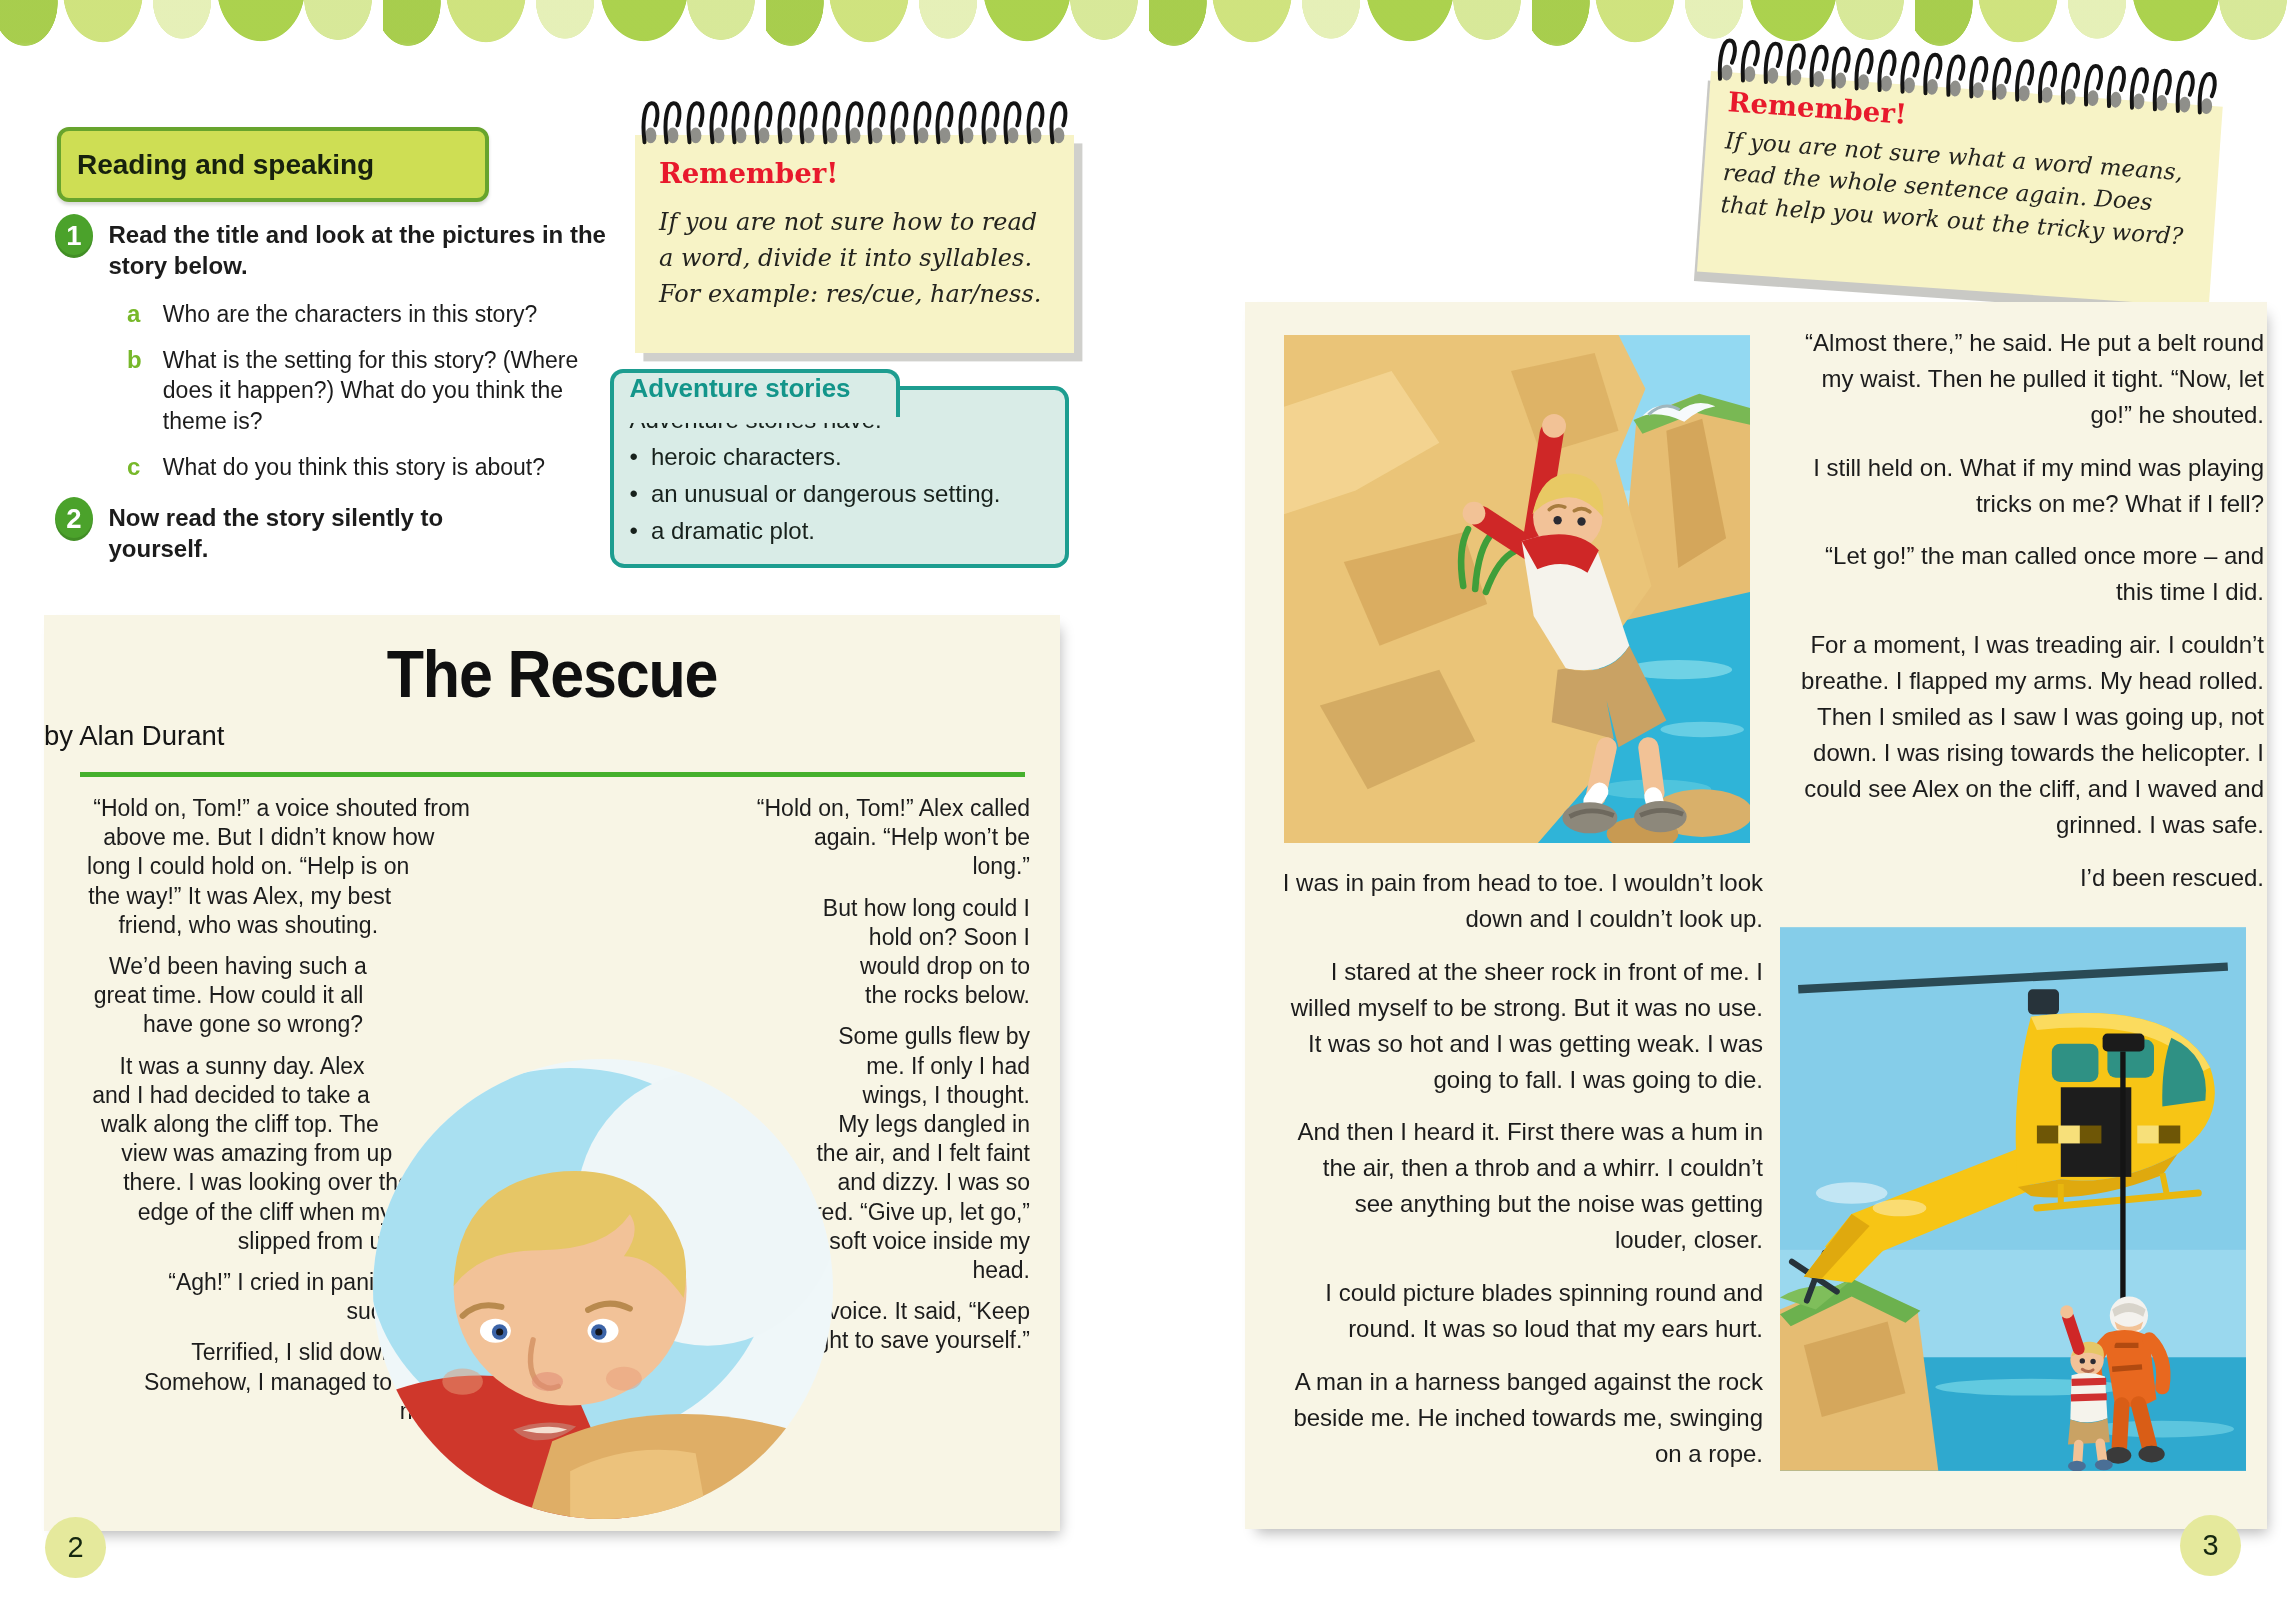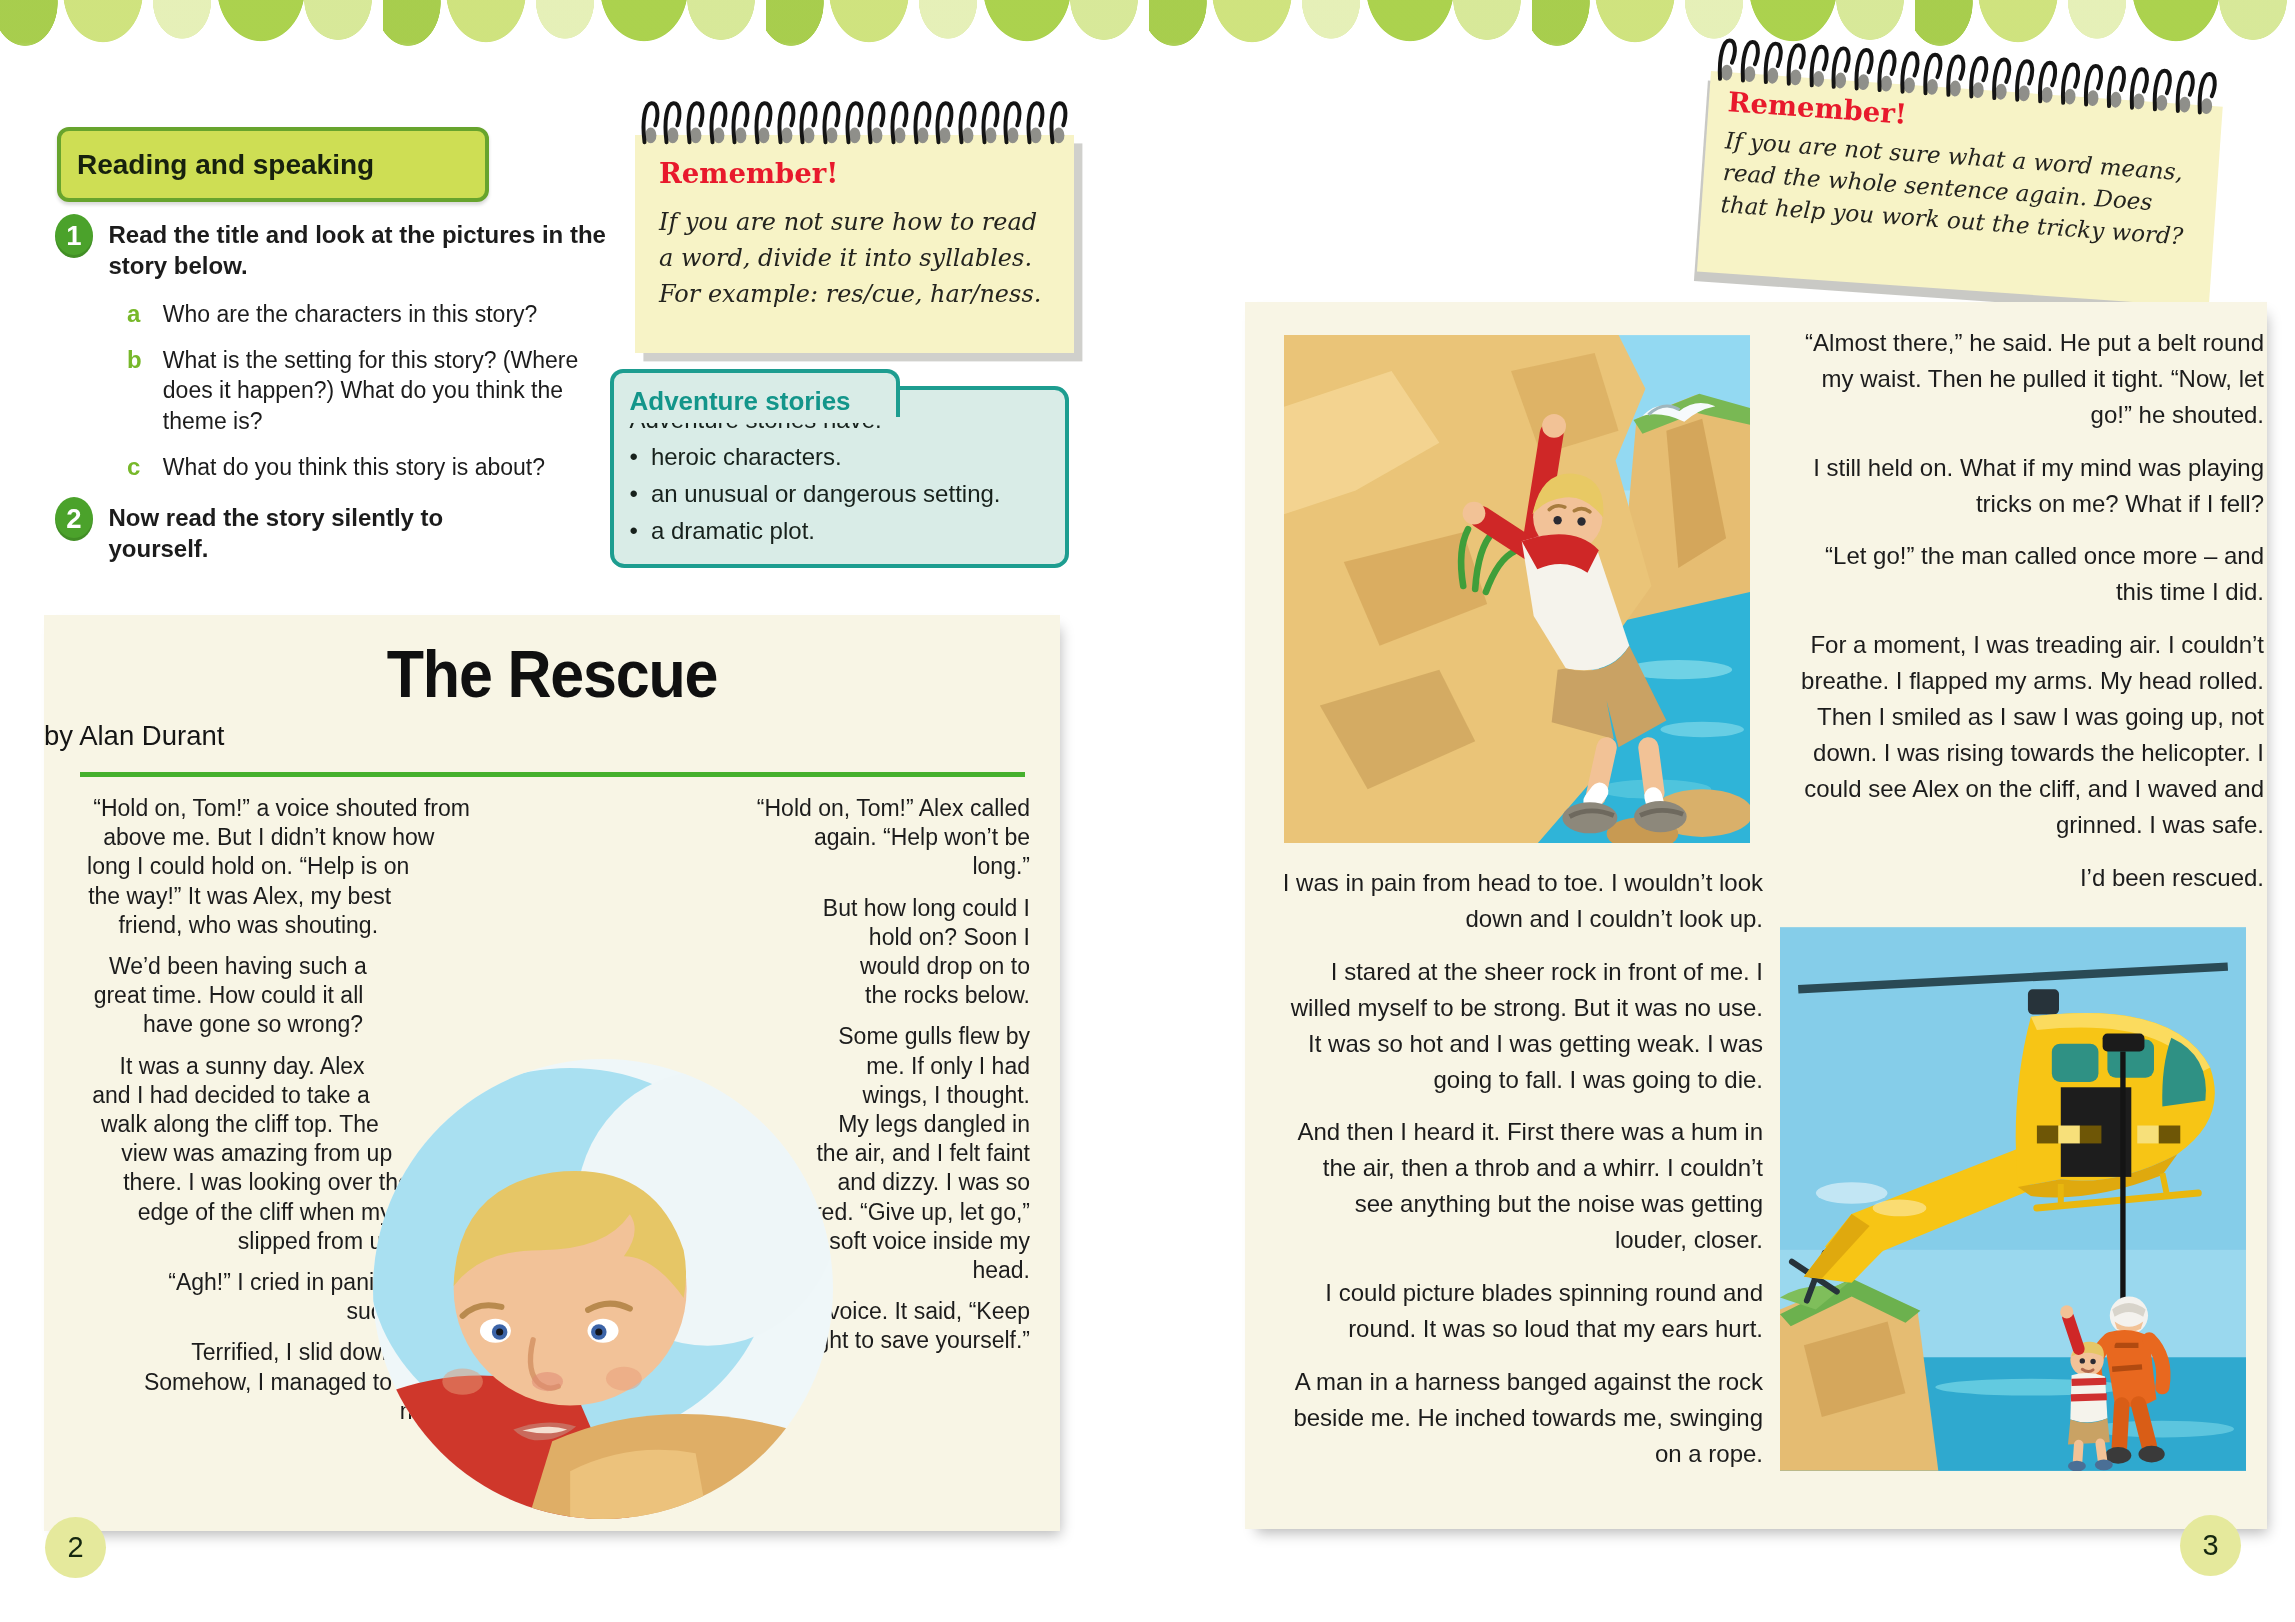--- a/index.html
+++ b/index.html
@@ -50,21 +50,21 @@
   .note1{left:635px;top:135px;width:439px;height:218px;}
   .note1 .inner{padding:21.5px 23px 0 24px;}
   .note2{left:1711px;top:71px;width:513px;height:201px;transform:rotate(4deg);transform-origin:0 0;
     box-shadow:-2.4px 9.6px 0 rgba(120,120,110,.4);}
   .note2 .inner{padding:13px 18px 0 19px;}
   .note2 .note-body{font-size:23px;line-height:1.38;}
 
   
   .adv-tab{position:absolute;left:610px;top:369px;width:282px;height:44px;background:#d9ece7;
     border:4.2px solid #1d9d90;border-bottom:none;border-radius:13px 13px 0 0;z-index:2;
-    display:flex;align-items:flex-end;}
+    display:flex;align-items:flex-start;}
   .adv-tab::after{content:'';position:absolute;left:0;right:0;bottom:-6px;height:7.2px;background:#d9ece7;}
   .adv-tab span{padding-left:15.5px;font-size:26px;font-weight:bold;color:#13958a;}
   .adv-box{position:absolute;left:610px;top:386px;width:459px;height:182px;background:#d9ece7;
     border:4.2px solid #1d9d90;border-radius:0 14.3px 14.3px 14.3px;box-sizing:border-box;}
   .adv-inner{padding:10.8px 15.5px 0 15.5px;font-size:24px;line-height:1.55;color:#17211c;}
   .adv-bullet{display:flex;gap:13px;}
   .adv-bullet .dot{flex:0 0 auto;padding-top:0px;}
 
   
   .panel{position:absolute;background:#f8f5e5;box-shadow:6px 8.4px 13px -4.8px rgba(0,0,0,.28);}

